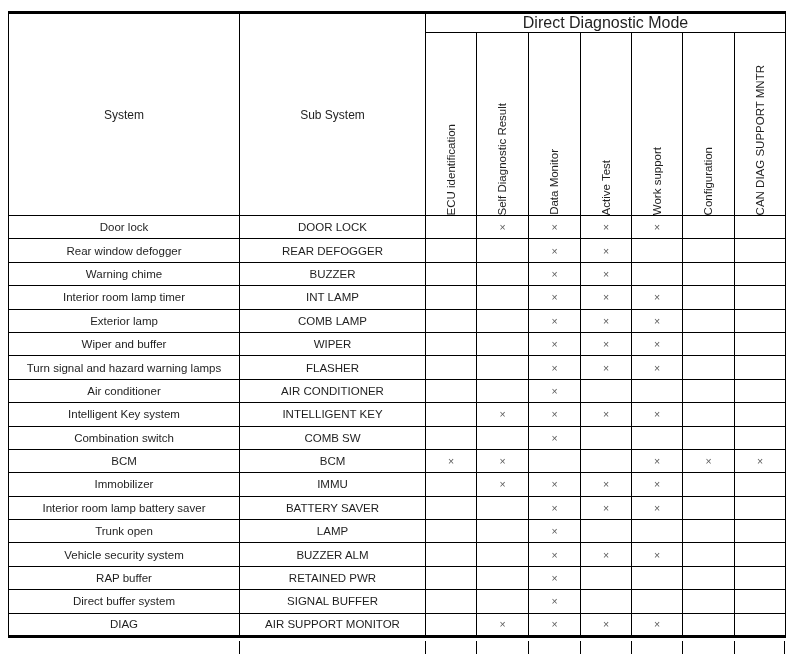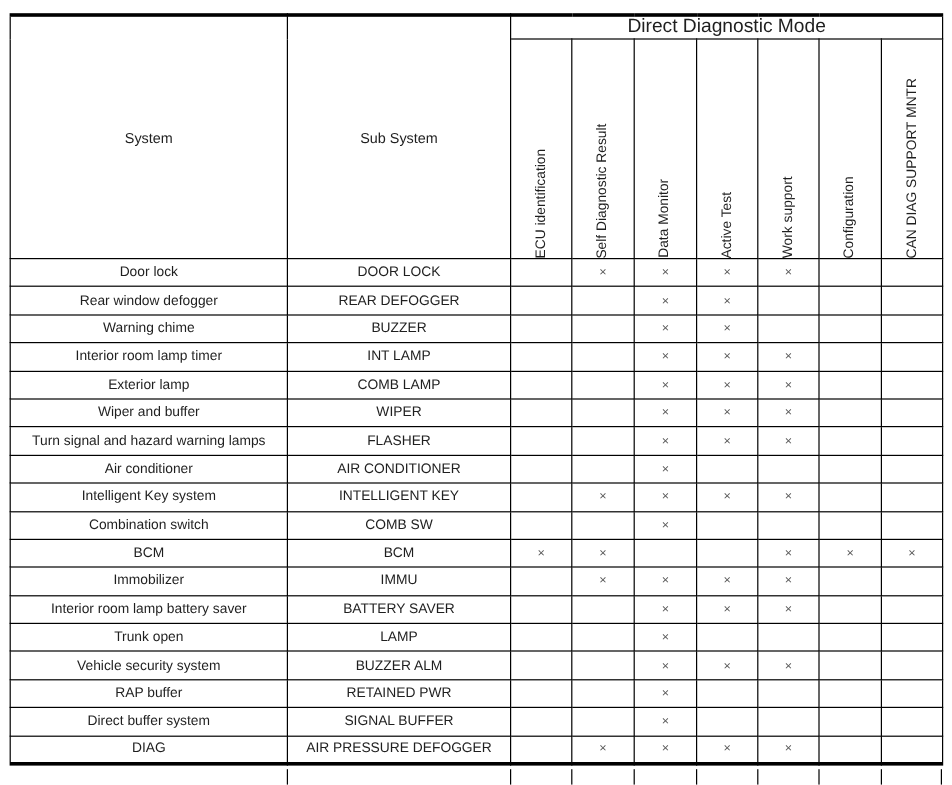--- a/index.html
+++ b/index.html
@@ -273,21 +273,21 @@
     <td class="c-mark"></td>
     <td class="c-mark"></td>
     <td class="c-mark">×</td>
     <td class="c-mark"></td>
     <td class="c-mark"></td>
     <td class="c-mark"></td>
     <td class="c-mark"></td>
   </tr>
         <tr>
     <td class="c-sys">DIAG</td>
-    <td class="c-sub">AIR PRESSURE DEFOGGER</td>
+    <td class="c-sub">AIR SUPPORT MONITOR</td>
     <td class="c-mark"></td>
     <td class="c-mark">×</td>
     <td class="c-mark">×</td>
     <td class="c-mark">×</td>
     <td class="c-mark">×</td>
     <td class="c-mark"></td>
     <td class="c-mark"></td>
   </tr>
       </tbody>
   </table>

